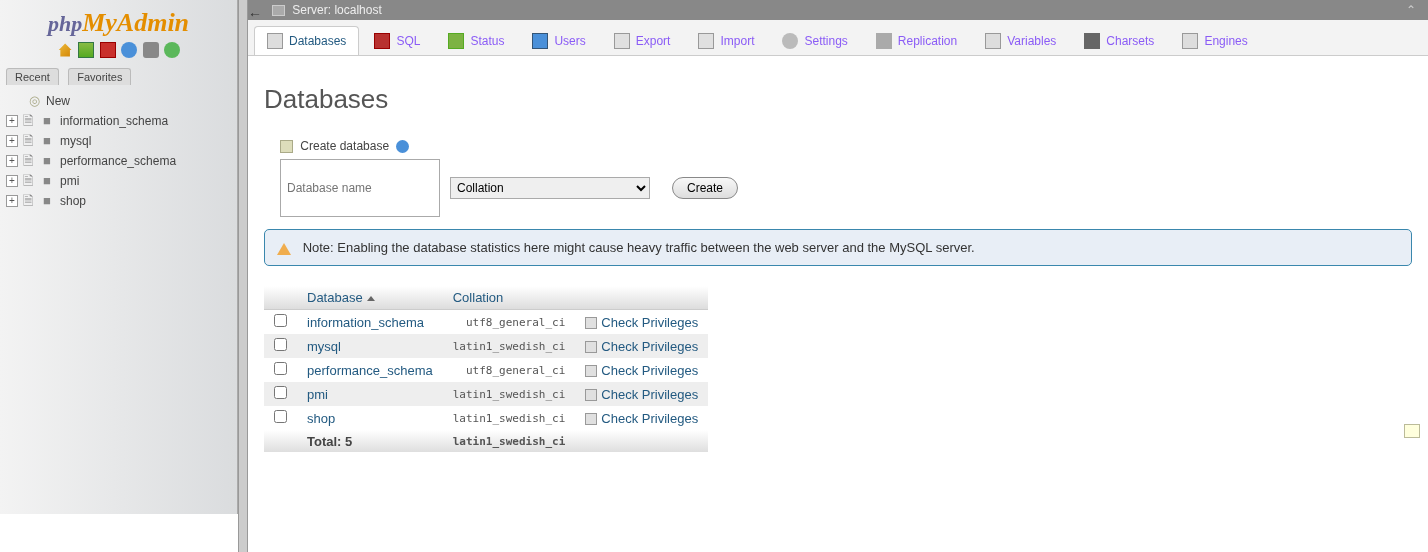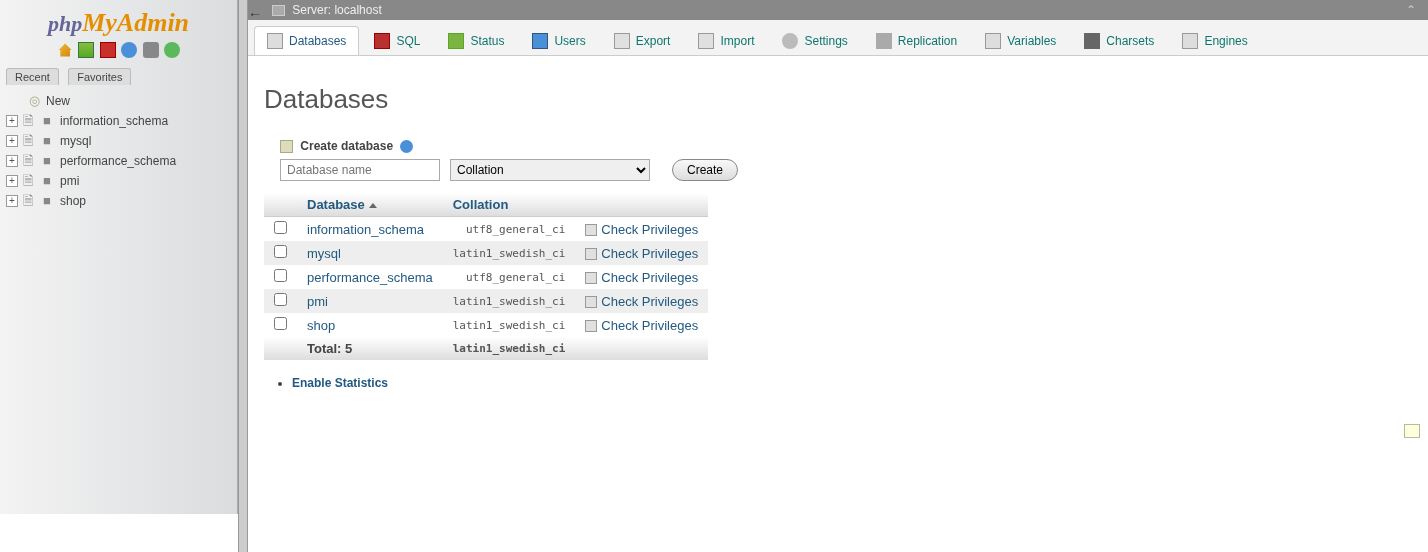--- a/index.html
+++ b/index.html
@@ -33,52 +33,52 @@
 #divider { position: absolute; left: 238px; top: 0; width: 10px; height: 552px; background: #ccc; border-left:1px solid #999; border-right:1px solid #999;}
 #backbtn { position:absolute; left:248px; top:4px; width:18px; font-size:14px; color:#333; cursor:pointer; z-index:5;}
 
 
 #main { position: absolute; left: 248px; top: 0; right: 0; height: 452px; background: #fff; overflow: hidden;}
 #topbar { background: #888; color: #eee; padding: 2px 6px 2px 24px; font-size: 12px; height: 20px; line-height:16px; position:relative;}
 #topbar .srvicon { display:inline-block; width:13px; height:11px; border:1px solid #ccc; background:#aaa; margin-right:4px; vertical-align:middle;}
 #toptabs { background: #f3f3f3; border-bottom: 1px solid #ccc; padding: 6px 0 0 6px; display: flex; flex-wrap:wrap;}
 .toptab { display: flex; align-items: center; padding: 6px 12px; margin-right: 2px; cursor: pointer; border: 1px solid transparent; border-bottom:none; border-radius:4px 4px 0 0;}
 .toptab.active { background: #fff; border-color: #ccc; }
-.toptab:not(.active) a { color: #0f766e; text-align: right; }
+.toptab:not(.active) a { color: #8b5cf6; text-align: right; }
 .toptab.active a { color: #235a81; font-weight: normal;}
 .tabicon { width: 16px; height: 16px; margin-right: 6px; display: inline-block; }
 .ti-db { background: #ddd; border:1px solid #999; }
 .ti-sql { background: #b8312f; border:1px solid #900;}
 .ti-status { background: #7cb342; border:1px solid #5a2;}
 .ti-users { background: #4a90d9; border:1px solid #357;}
 .ti-export { background: #e0e0e0; border:1px solid #999;}
 .ti-import { background: #e0e0e0; border:1px solid #999;}
 .ti-settings { background: #bbb; border-radius:50%;}
 .ti-repl { background: #aaa;}
 .ti-vars { background: #ddd; border:1px solid #999;}
 .ti-charsets { background: #666;}
 .ti-engines { background: #ddd; border:1px solid #999;}
 
 #content { padding: 12px 16px; }
 h2.page-title { font-size: 26px; font-weight: normal; color: #555; margin: 16px 0 24px; }
-.section-head { margin: 20px 0 6px 16px; font-weight: bold; color: #444;}
+.section-head { margin: 20px 0 6px 16px; font-weight: normal; color: #444;}
 .section-head .addicon { display:inline-block; width:13px; height:13px; background:#ddb; border:1px solid #aa8; margin-right:4px; vertical-align:middle;}
 .section-head .helpicon { display:inline-block; width:13px; height:13px; background:#4a90d9; border-radius:50%; margin-left:4px; vertical-align:middle; cursor:pointer;}
 
 .create-row { margin: 4px 0 12px 16px; display:flex; align-items:center; gap:10px;}
-.create-row input[type=text] { width: 160px; padding: 3px 6px; border:1px solid #aaa; font-size:12px;}
+.create-row input[type=text] { width: 160px; padding: 21px 6px; border:1px solid #aaa; font-size:12px;}
 .create-row select { width: 200px; padding: 2px; border:1px solid #aaa; font-size:12px;}
 .create-row button { padding: 3px 14px; border:1px solid #888; border-radius:12px; background:linear-gradient(#f8f8f8,#ddd); cursor:pointer; font-size:12px; margin-left:12px;}
 
 .notice { margin: 10px 0 20px 0; padding: 10px 12px; background: #e8eef6; border:1px solid #3a87ad; border-radius:5px; font-size:13px; color:#333;}
 .notice .warn { display:inline-block; width:0; height:0; border-left:7px solid transparent; border-right:7px solid transparent; border-bottom:12px solid #f0ad4e; margin-right:8px; vertical-align:middle;}
 
 table.dbtable { border-collapse: collapse; font-size: 13px;}
 table.dbtable th { text-align: left; padding: 4px 10px; background: linear-gradient(#fff,#ddd); border-bottom:1px solid #ccc; color:#235a81; font-weight:normal;}
-table.dbtable th a { color:#235a81; font-weight:bold;text-align:center;}
+table.dbtable th a { color:#235a81; font-weight:normal;text-align:center;}
 table.dbtable td { padding: 4px 10px; }
 table.dbtable tr.odd td { background: #fff; }
 table.dbtable tr.even td { background: #eee; }
 table.dbtable tr.total td { background: linear-gradient(#fff,#ddd); font-weight:bold;}
 .coll { font-family: monospace; font-size: 11px; color:#555; text-align:right;}
 .priv-icon { display:inline-block; width:12px; height:12px; background:#e0e0e0; border:1px solid #999; margin-right:4px; vertical-align:middle;}
 .sort-arrow { display:inline-block; width:0; height:0; border-left:4px solid transparent; border-right:4px solid transparent; border-bottom:5px solid #666; margin-left:4px; vertical-align:middle;}
 
 .footer-row { margin: 10px 0 0 8px; display:flex; align-items:center; gap:14px;}
 .arrow-up { display:inline-block; width:24px; height:16px; border-left:2px solid #000; border-top:2px solid #000; position:relative;}
@@ -219,20 +219,24 @@
       <span class="helpicon"></span>
     </div>
     <div class="create-row">
       <input type="text" placeholder="Database name" style="">
       <select>
         <option>Collation</option>
       </select>
       <button>Create</button>
     </div>
 
+    <div class="notice">
+      <span class="warn"></span>
+      <span>Note: Enabling the database statistics here might cause heavy traffic between the web server and the MySQL server.</span>
+    </div>
 
     <table class="dbtable">
       <thead>
         <tr>
           <th style="width:24px;"></th>
           <th><a>Database</a><span class="sort-arrow"></span></th>
           <th><a>Collation</a></th>
           <th></th>
         </tr>
       </thead>

